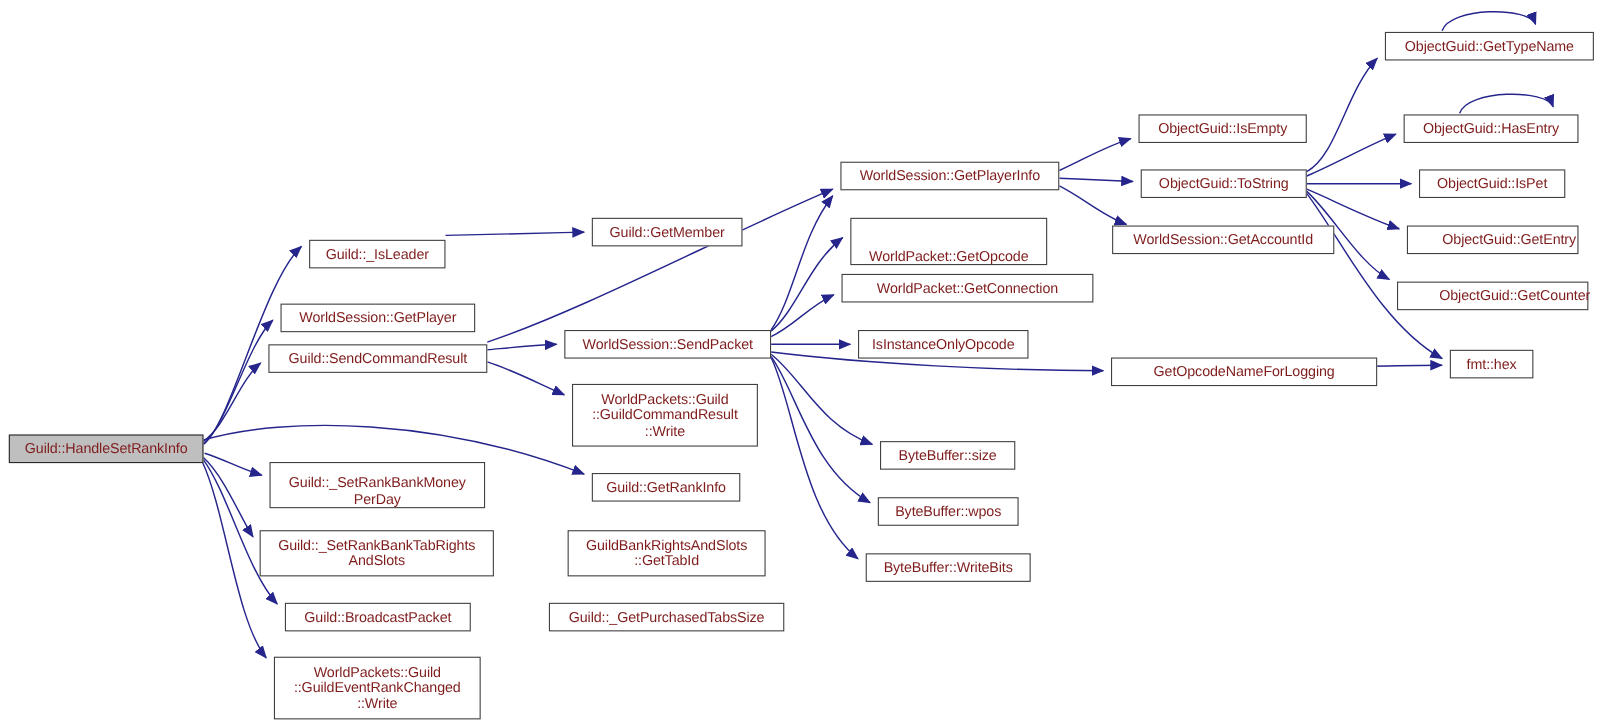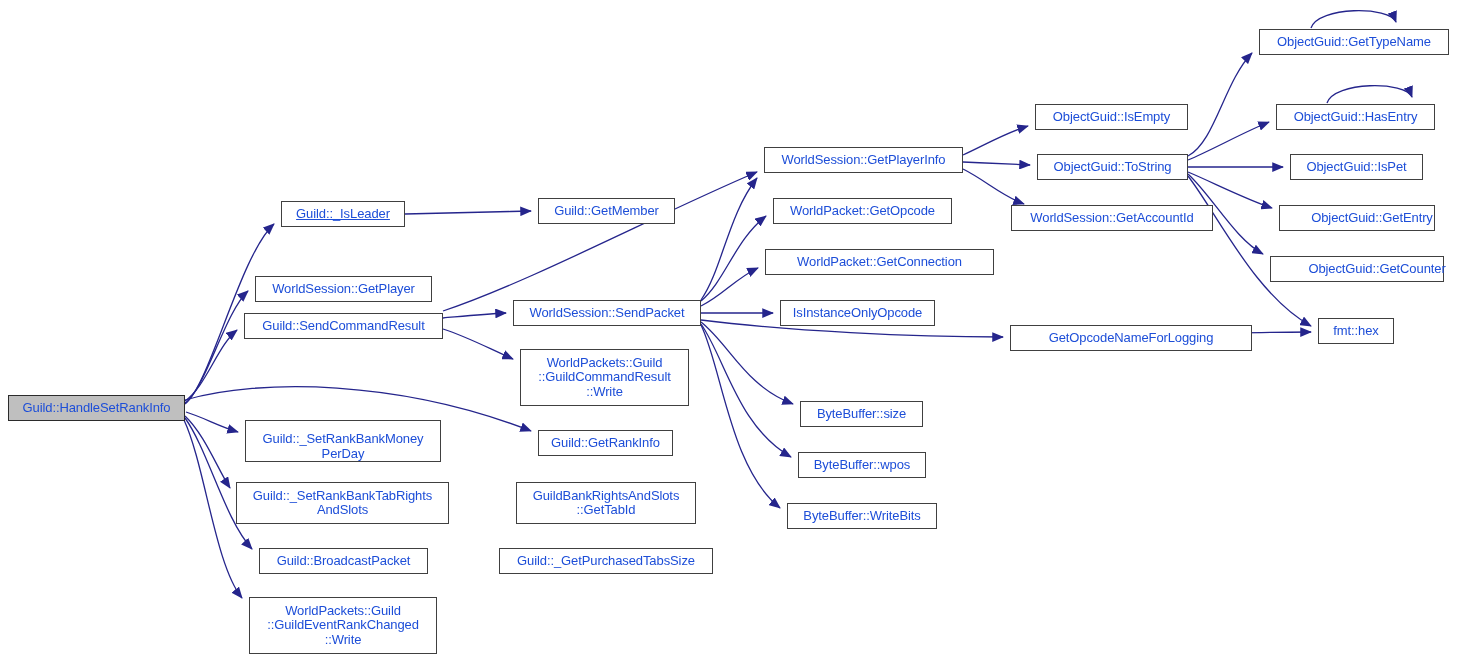--- a/index.html
+++ b/index.html
@@ -21,21 +21,21 @@
     top: 0;
     width: 1457px;
     height: 660px;
     pointer-events: none;
   }
   .node {
     position: absolute;
     box-sizing: border-box;
     border: 1px solid #404040;
     background: #ffffff;
-    color: #1d4ed8;
+    color: #7f1d1d;
     font-size: 13px;
     line-height: 14.5px;
     display: flex;
     align-items: center;
     justify-content: center;
     text-align: center;
     white-space: pre;
     letter-spacing: -0.1px;
   }
   .node.root {
@@ -84,42 +84,42 @@
         <path d="M1188,172 C1212,182 1245,199 1272,208" fill="none" stroke="#25258c" stroke-width="1.3" marker-end="url(#arrow)"></path>
         <path d="M1188,174 C1212,196 1235,239 1263,254" fill="none" stroke="#25258c" stroke-width="1.3" marker-end="url(#arrow)"></path>
         <path d="M1188,176 C1218,215 1255,295 1311,326" fill="none" stroke="#25258c" stroke-width="1.3" marker-end="url(#arrow)"></path>
         <path d="M1213,333 C1250,333 1285,332 1311,332" fill="none" stroke="#25258c" stroke-width="1.3" marker-end="url(#arrow)"></path>
         <path d="M1311,28 C1318,6 1390,6 1396,22" fill="none" stroke="#25258c" stroke-width="1.3" marker-end="url(#arrow)"></path>
         <path d="M1327,103 C1334,81 1406,81 1412,97" fill="none" stroke="#25258c" stroke-width="1.3" marker-end="url(#arrow)"></path>
       </g>
   </svg>
   <div id="nodes">
       <div class="node root" style="left: 8px; top: 395px; width: 177px; height: 26px;"><span>Guild::HandleSetRankInfo</span></div>
-      <div class="node" style="left: 281px; top: 201px; width: 124px; height: 26px; text-decoration: underline;"><span>Guild::_IsLeader</span></div>
+      <div class="node" style="left: 281px; top: 218px; width: 124px; height: 26px;"><span>Guild::_IsLeader</span></div>
       <div class="node" style="left: 255px; top: 276px; width: 177px; height: 26px;"><span>WorldSession::GetPlayer</span></div>
       <div class="node" style="left: 244px; top: 313px; width: 199px; height: 26px;"><span>Guild::SendCommandResult</span></div>
       <div class="node" style="left: 245px; top: 420px; width: 196px; height: 42px; align-items: flex-end;"><span>Guild::_SetRankBankMoney
 PerDay</span></div>
       <div class="node" style="left: 236px; top: 482px; width: 213px; height: 42px;"><span>Guild::_SetRankBankTabRights
 AndSlots</span></div>
       <div class="node" style="left: 259px; top: 548px; width: 169px; height: 26px;"><span>Guild::BroadcastPacket</span></div>
       <div class="node" style="left: 249px; top: 597px; width: 188px; height: 57px;"><span>WorldPackets::Guild
 ::GuildEventRankChanged
 ::Write</span></div>
       <div class="node" style="left: 538px; top: 198px; width: 137px; height: 26px;"><span>Guild::GetMember</span></div>
       <div class="node" style="left: 513px; top: 300px; width: 188px; height: 26px;"><span>WorldSession::SendPacket</span></div>
       <div class="node" style="left: 520px; top: 349px; width: 169px; height: 57px;"><span>WorldPackets::Guild
 ::GuildCommandResult
 ::Write</span></div>
       <div class="node" style="left: 538px; top: 430px; width: 135px; height: 26px;"><span>Guild::GetRankInfo</span></div>
       <div class="node" style="left: 516px; top: 482px; width: 180px; height: 42px;"><span>GuildBankRightsAndSlots
 ::GetTabId</span></div>
       <div class="node" style="left: 499px; top: 548px; width: 214px; height: 26px;"><span>Guild::_GetPurchasedTabsSize</span></div>
       <div class="node" style="left: 764px; top: 147px; width: 199px; height: 26px;"><span>WorldSession::GetPlayerInfo</span></div>
-      <div class="node" style="left: 773px; top: 198px; width: 179px; height: 26px;"><span>WorldPacket::GetOpcode</span></div>
+      <div class="node" style="left: 773px; top: 198px; width: 179px; height: 43px; align-items: flex-end;"><span>WorldPacket::GetOpcode</span></div>
       <div class="node" style="left: 765px; top: 249px; width: 229px; height: 26px;"><span>WorldPacket::GetConnection</span></div>
       <div class="node" style="left: 780px; top: 300px; width: 155px; height: 26px;"><span>IsInstanceOnlyOpcode</span></div>
       <div class="node" style="left: 800px; top: 401px; width: 123px; height: 26px;"><span>ByteBuffer::size</span></div>
       <div class="node" style="left: 798px; top: 452px; width: 128px; height: 26px;"><span>ByteBuffer::wpos</span></div>
       <div class="node" style="left: 787px; top: 503px; width: 150px; height: 26px;"><span>ByteBuffer::WriteBits</span></div>
       <div class="node" style="left: 1035px; top: 104px; width: 153px; height: 26px;"><span>ObjectGuid::IsEmpty</span></div>
       <div class="node" style="left: 1037px; top: 154px; width: 151px; height: 26px;"><span>ObjectGuid::ToString</span></div>
       <div class="node" style="left: 1011px; top: 205px; width: 202px; height: 26px;"><span>WorldSession::GetAccountId</span></div>
       <div class="node" style="left: 1010px; top: 325px; width: 242px; height: 26px;"><span>GetOpcodeNameForLogging</span></div>
       <div class="node" style="left: 1259px; top: 29px; width: 190px; height: 26px;"><span>ObjectGuid::GetTypeName</span></div>

